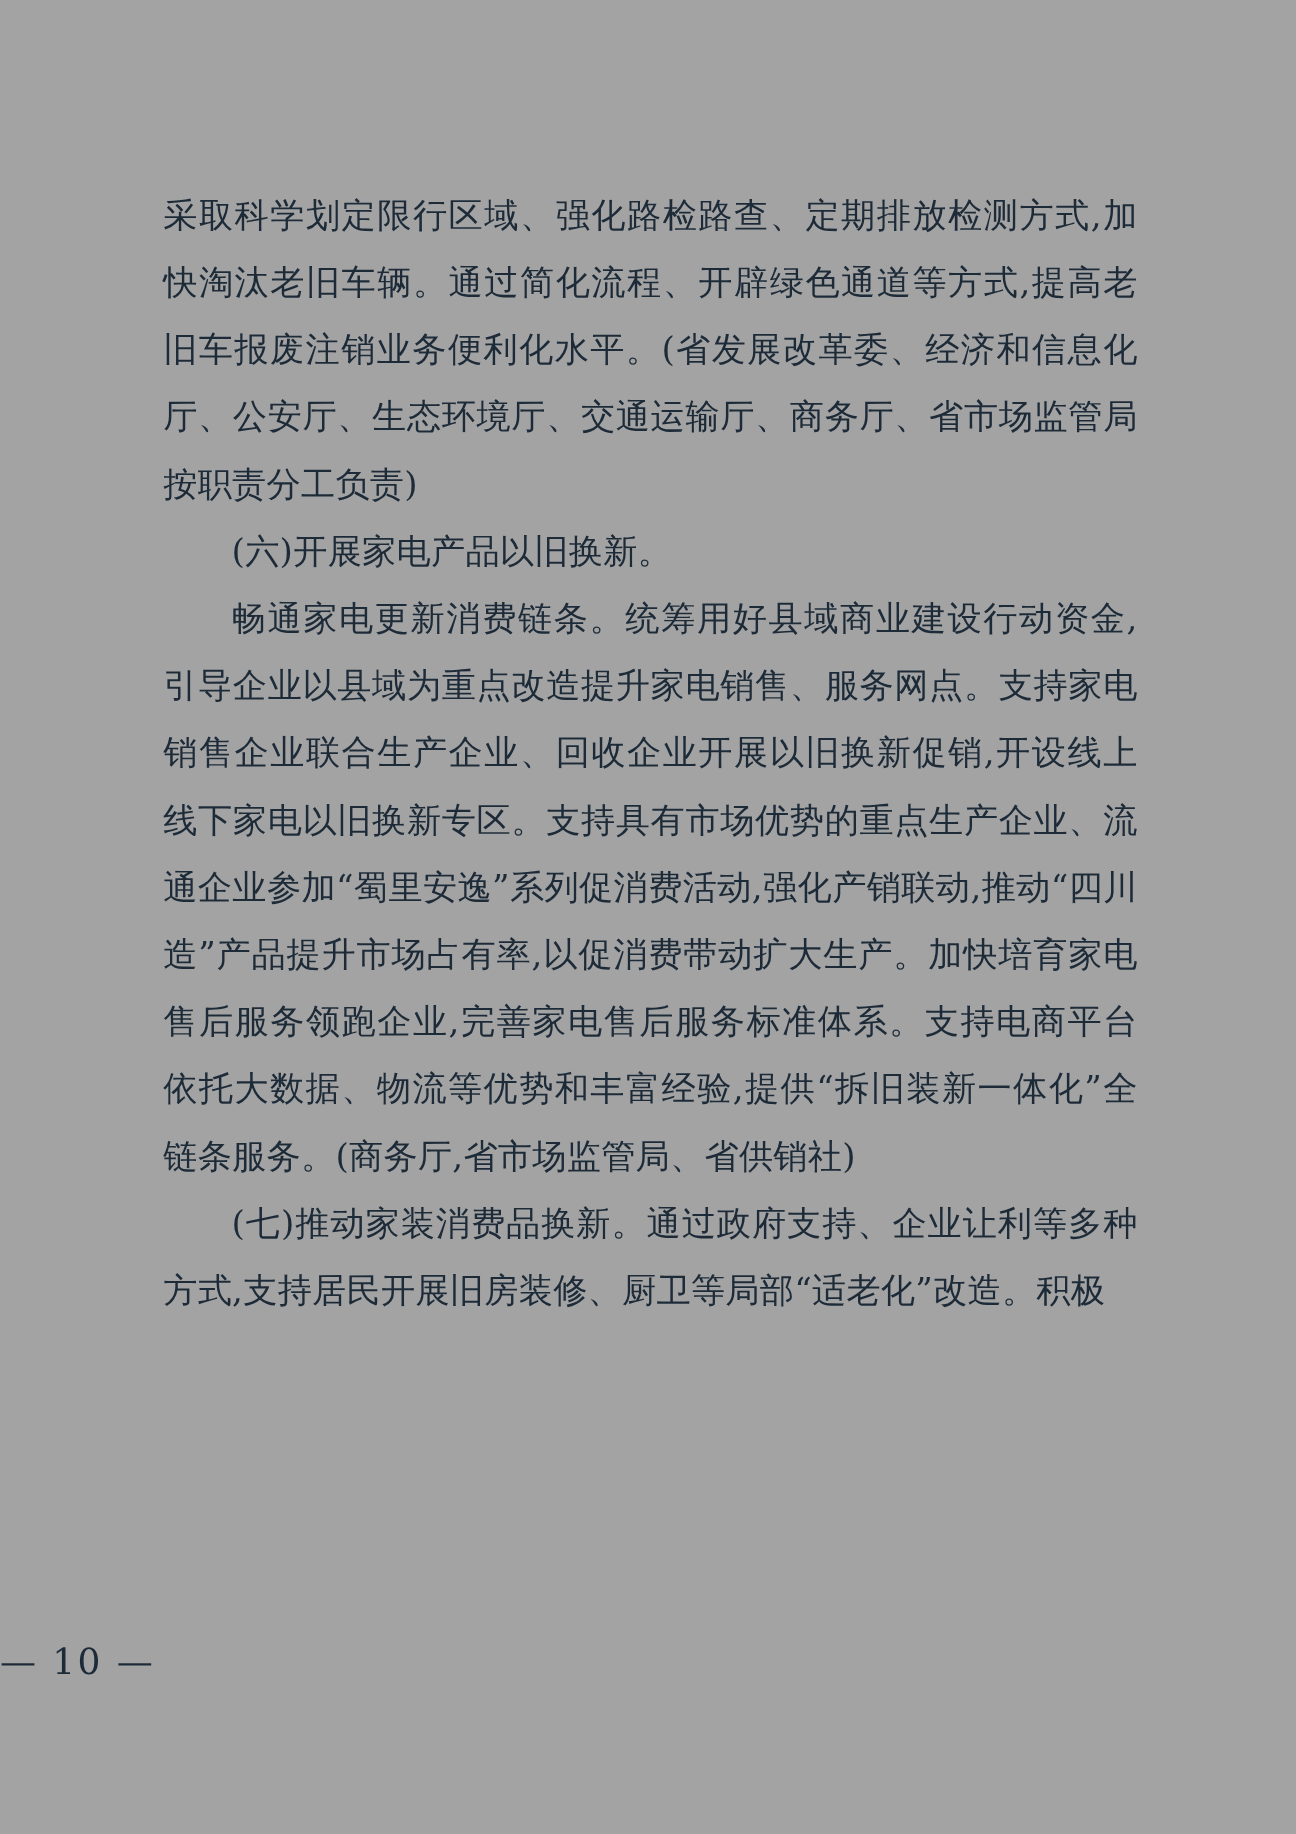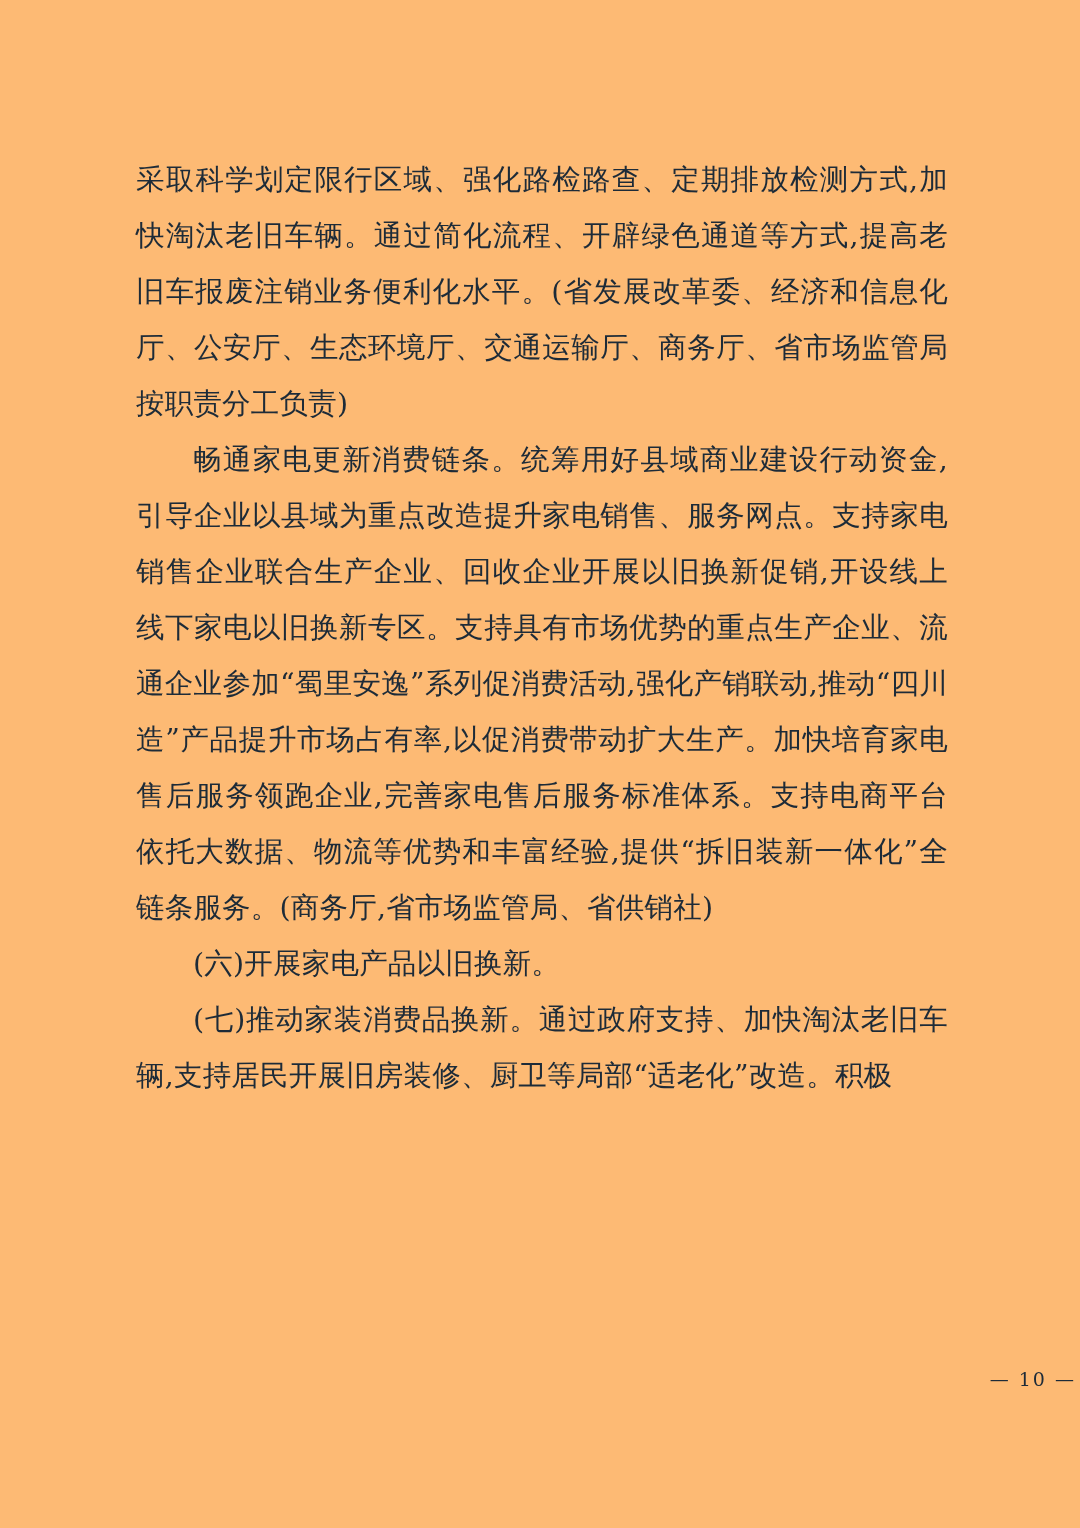--- a/index.html
+++ b/index.html
@@ -4,21 +4,21 @@
 <style>
   html, body {
     margin: 0;
     padding: 0;
     background: #ffffff;
   }
   .page {
     position: relative;
     width: 1080px;
     height: 1528px;
-    background: #fdba74;
+    background: #a3a3a3;
     box-sizing: border-box;
     overflow: hidden;
     font-family: "DejaVu Serif", "Liberation Serif", serif;
   }
   .content {
     position: absolute;
     left: 136px;
     top: 152px;
     width: 812px;
   }
@@ -34,41 +34,41 @@
   }
   p.indent {
     text-indent: 2em;
   }
   .bold-lead {
     font-weight: 700;
   }
   .pagenum {
     position: absolute;
     left: 0;
-    right: 4px;
+    right: 16px;
     top: 1368px;
-    text-align: right;
-    font-size: 19px;
+    text-align: left;
+    font-size: 30px;
     color: #1d2b38;
     font-family: "DejaVu Serif", "Liberation Serif", serif;
     letter-spacing: 2px;
     font-weight: 500;
   }
 </style>
 </head>
 <body>
 
 <div class="page">
   <div class="content">
 
     <p class="para">采取科学划定限行区域、强化路检路查、定期排放检测方式,加快淘汰老旧车辆。通过简化流程、开辟绿色通道等方式,提高老旧车报废注销业务便利化水平。(省发展改革委、经济和信息化厅、公安厅、生态环境厅、交通运输厅、商务厅、省市场监管局按职责分工负责)</p>
 
+    <p class="para indent bold-lead">(六)开展家电产品以旧换新。</p>
+
     <p class="para indent">畅通家电更新消费链条。统筹用好县域商业建设行动资金,引导企业以县域为重点改造提升家电销售、服务网点。支持家电销售企业联合生产企业、回收企业开展以旧换新促销,开设线上线下家电以旧换新专区。支持具有市场优势的重点生产企业、流通企业参加“蜀里安逸”系列促消费活动,强化产销联动,推动“四川造”产品提升市场占有率,以促消费带动扩大生产。加快培育家电售后服务领跑企业,完善家电售后服务标准体系。支持电商平台依托大数据、物流等优势和丰富经验,提供“拆旧装新一体化”全链条服务。(商务厅,省市场监管局、省供销社)</p>
 
-    <p class="para indent bold-lead">(六)开展家电产品以旧换新。</p>
 
-
-    <p class="para indent">(七)推动家装消费品换新。通过政府支持、加快淘汰老旧车辆,支持居民开展旧房装修、厨卫等局部“适老化”改造。积极</p>
+    <p class="para indent">(七)推动家装消费品换新。通过政府支持、企业让利等多种方式,支持居民开展旧房装修、厨卫等局部“适老化”改造。积极</p>
 
   </div>
 
   <div class="pagenum">— 10 —</div>
 </div>
 
 </body></html>

